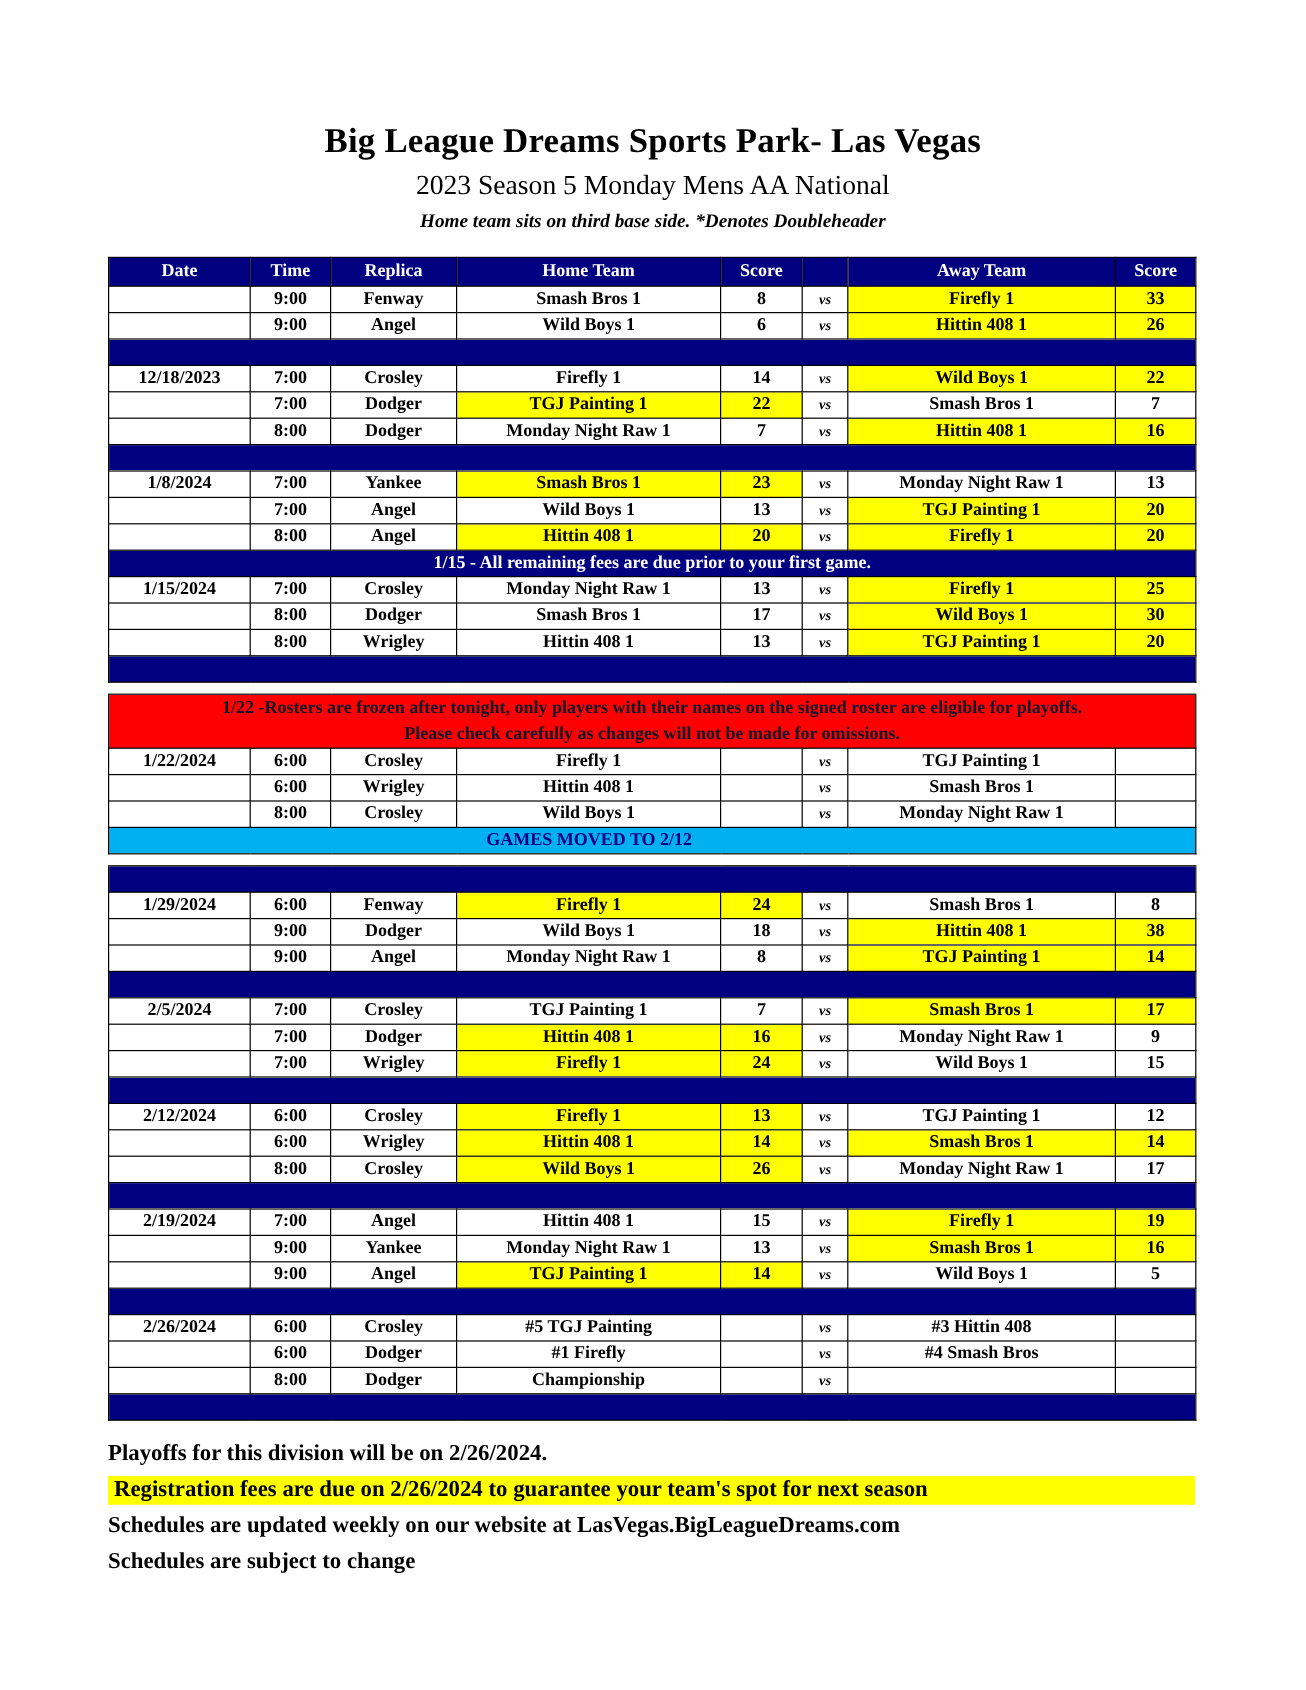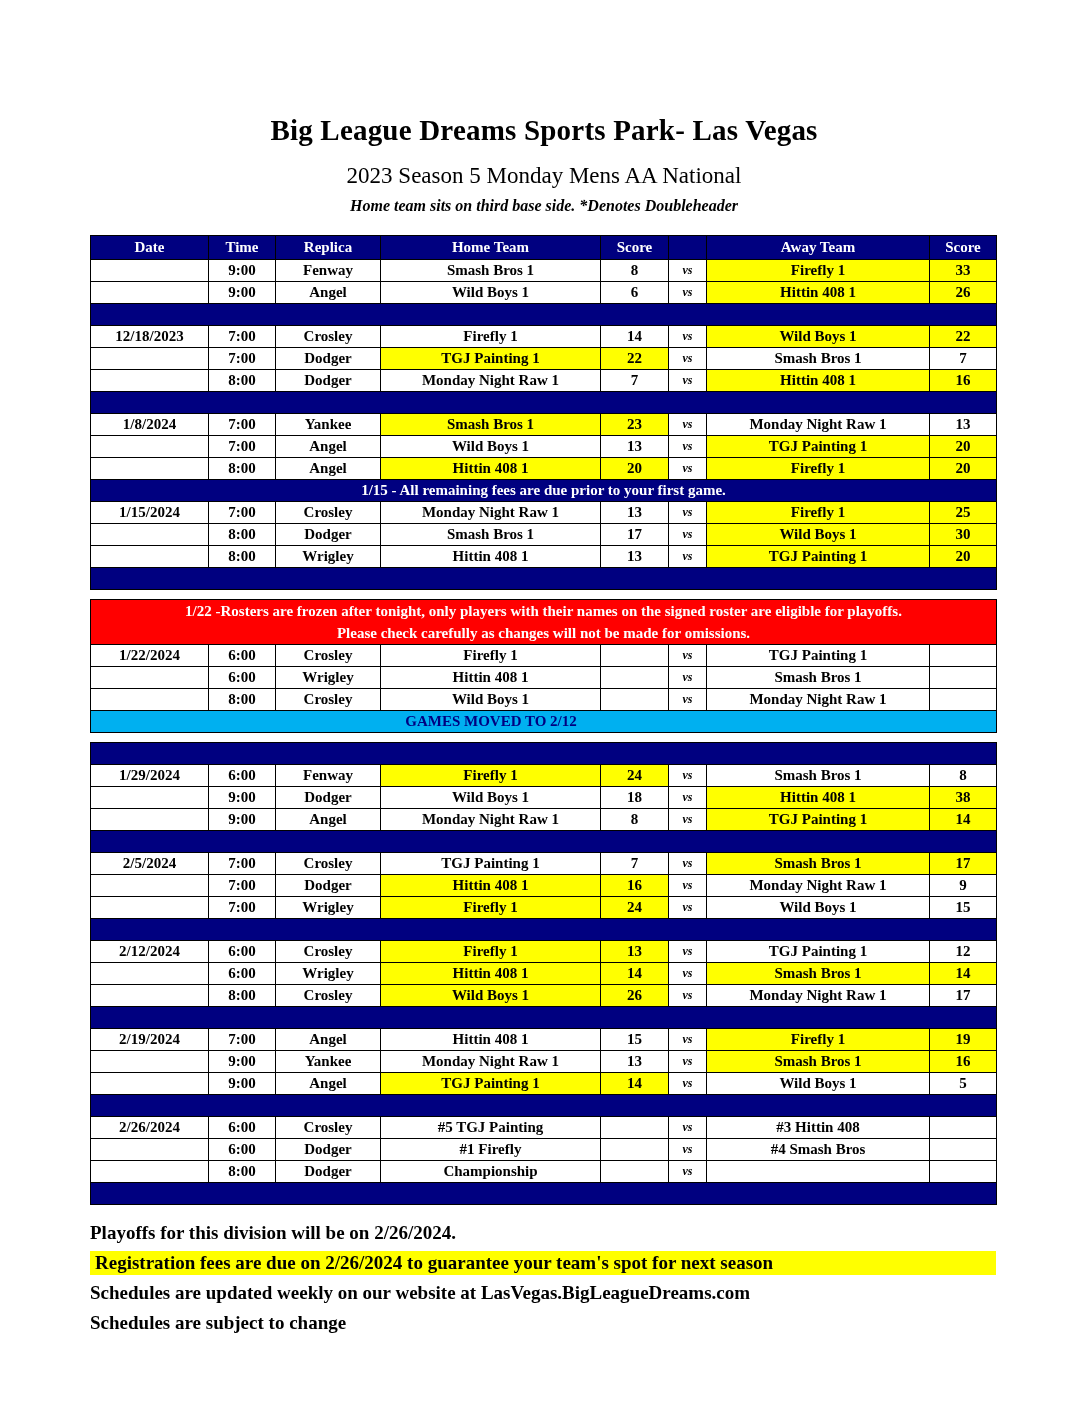--- a/index.html
+++ b/index.html
@@ -5,21 +5,21 @@
   html,body { margin:0; padding:0; background:#ffffff; }
   .page {
     position:relative;
     width:1088px; height:1408px;
     background:#ffffff;
     font-family:"Liberation Serif", serif;
     color:#000;
     overflow:hidden;
   }
   .title-block { text-align:center; padding-top:98px; }
-  .title-block h1 { margin:16px; font-size:29px; font-weight:bold; letter-spacing:0.2px; }
+  .title-block h1 { margin:4px; font-size:29px; font-weight:bold; letter-spacing:0.2px; }
   .title-block h2 { margin:7px 0 0 0; font-size:23px; font-weight:normal; }
   .title-block .note { margin-top:8px; font-size:16px; font-weight:bold; font-style:italic; }
 
   table.sched {
     border-collapse:collapse;
     table-layout:fixed;
     width:906px;
     margin:20px 0 0 90px;
     border-radius:28px;
   }
@@ -36,21 +36,21 @@
   }
   .sched thead th {
     background:var(--navy);
     color:#fff;
     height:23px;
     line-height:23px;
   }
   td.sep  { background:var(--navy); }
   td.gap  { border-left:none; border-right:none; height:9px; line-height:9px; background:#fff; }
   td.notice { background:var(--navy); color:#fff; }
-  td.banner { background:var(--red); color:#ffffff; height:auto; }
+  td.banner { background:var(--red); color:#0f172a; height:auto; }
   td.banner div { height:22px; line-height:22px; }
   td.moved { background:var(--cyan); text-align:left; }
   td.moved .moved-text {
     display:inline-block; width:220px; margin-left:290px;
     text-align:center; color:var(--navy);
   }
   td.c-vs { font-style:italic; font-size:12px; }
   td.win  { background:var(--yellow); }
 
   .footer { margin:16px 0 0 90px; width:906px; }

